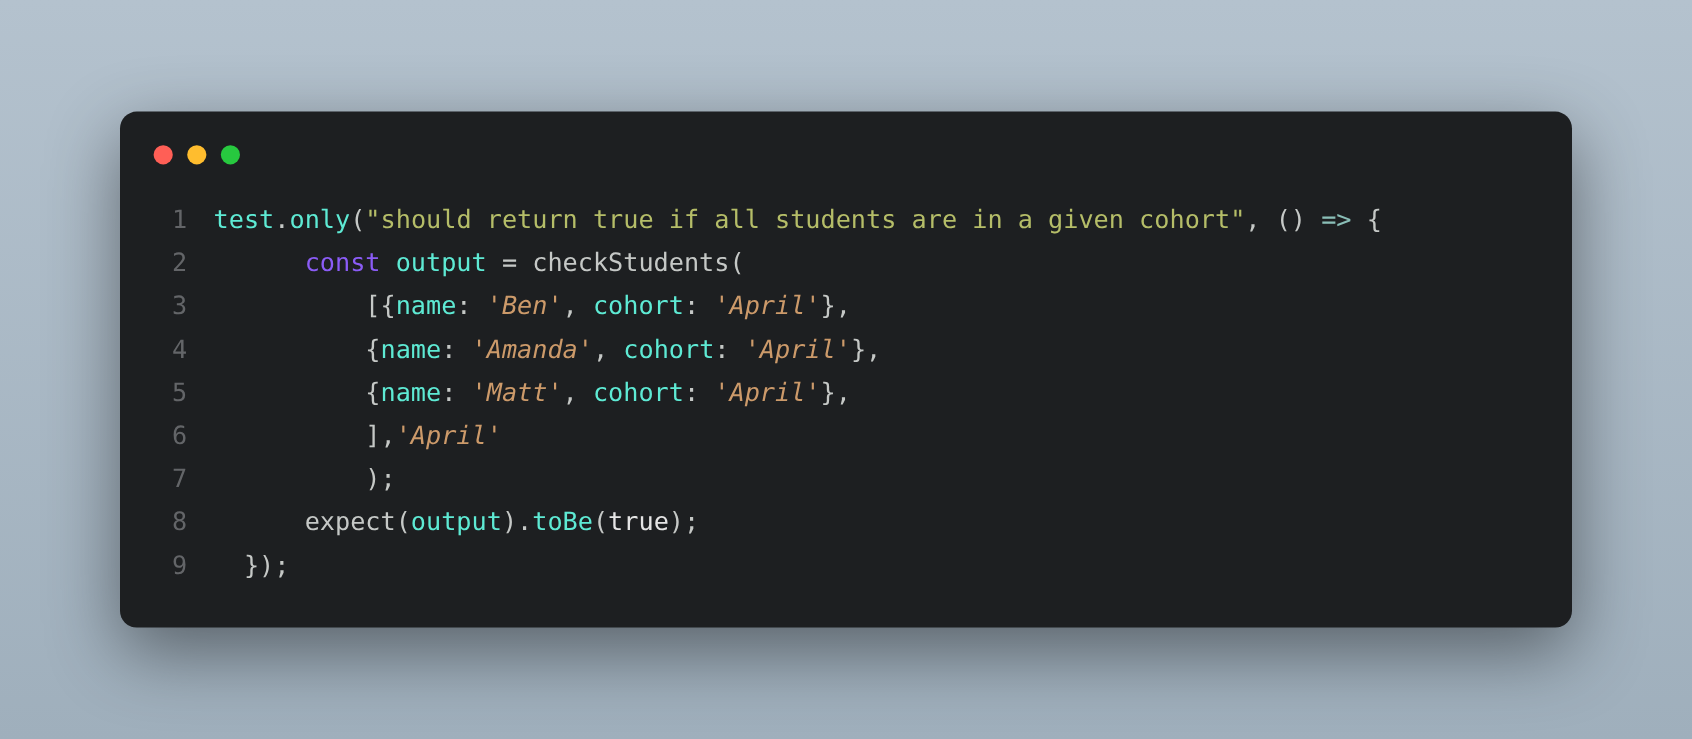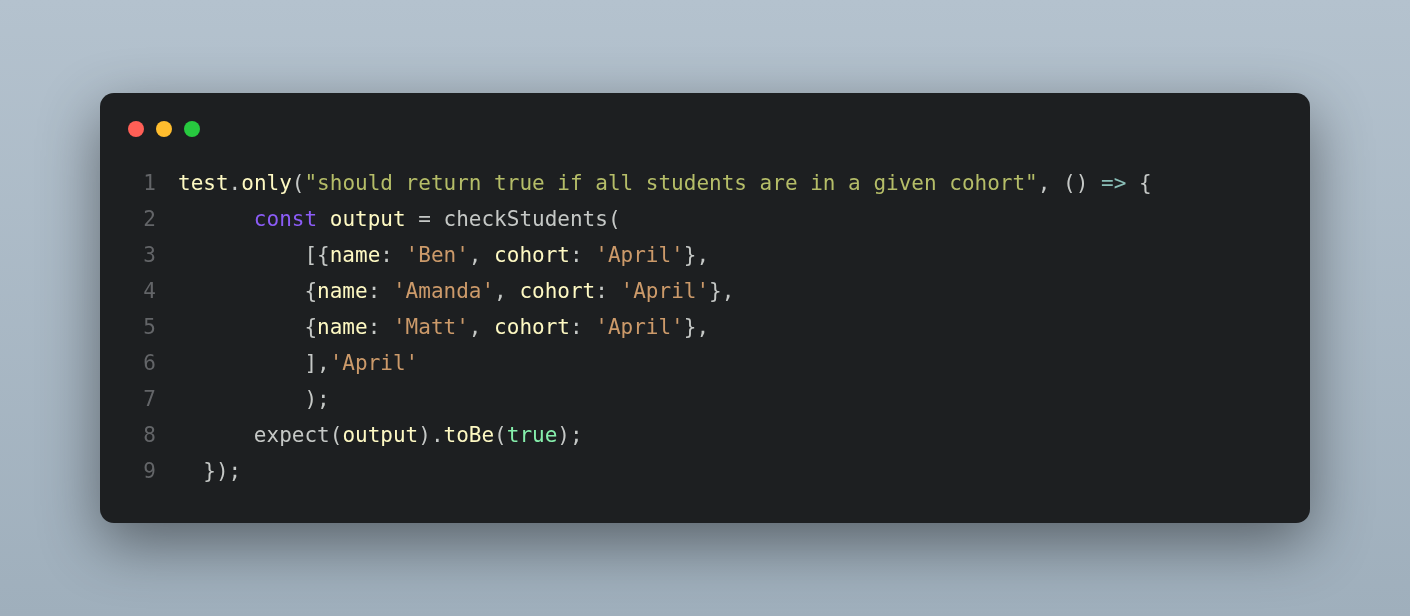--- a/index.html
+++ b/index.html
@@ -43,26 +43,26 @@
     display: flex;
   }
   .ln {
     display: inline-block;
     width: 34px;
     text-align: right;
     color: #636568;
     margin-right: 22px;
     user-select: none;
   }
-  .tok-ident   { color: #fef9c3; }  
+  .tok-ident   { color: #5eead4; }  
   .tok-punct   { color: #c5c8c6; }  
   .tok-key     { color: #8b5cf6; }  
   .tok-str     { color: #b5bd68; }  
-  .tok-str2    { color: #cc9a6a; }  
-  .tok-bool    { color: #86efac; }  
+  .tok-str2    { color: #cc9a6a; font-style: italic; }  
+  .tok-bool    { color: #e5e5e5; }  
   .tok-op      { color: #8abeb7; }  
 </style>
 </head>
 <body>
 
 <div class="window">
   <div class="titlebar">
     <div class="dot red"></div>
     <div class="dot yellow"></div>
     <div class="dot green"></div>

